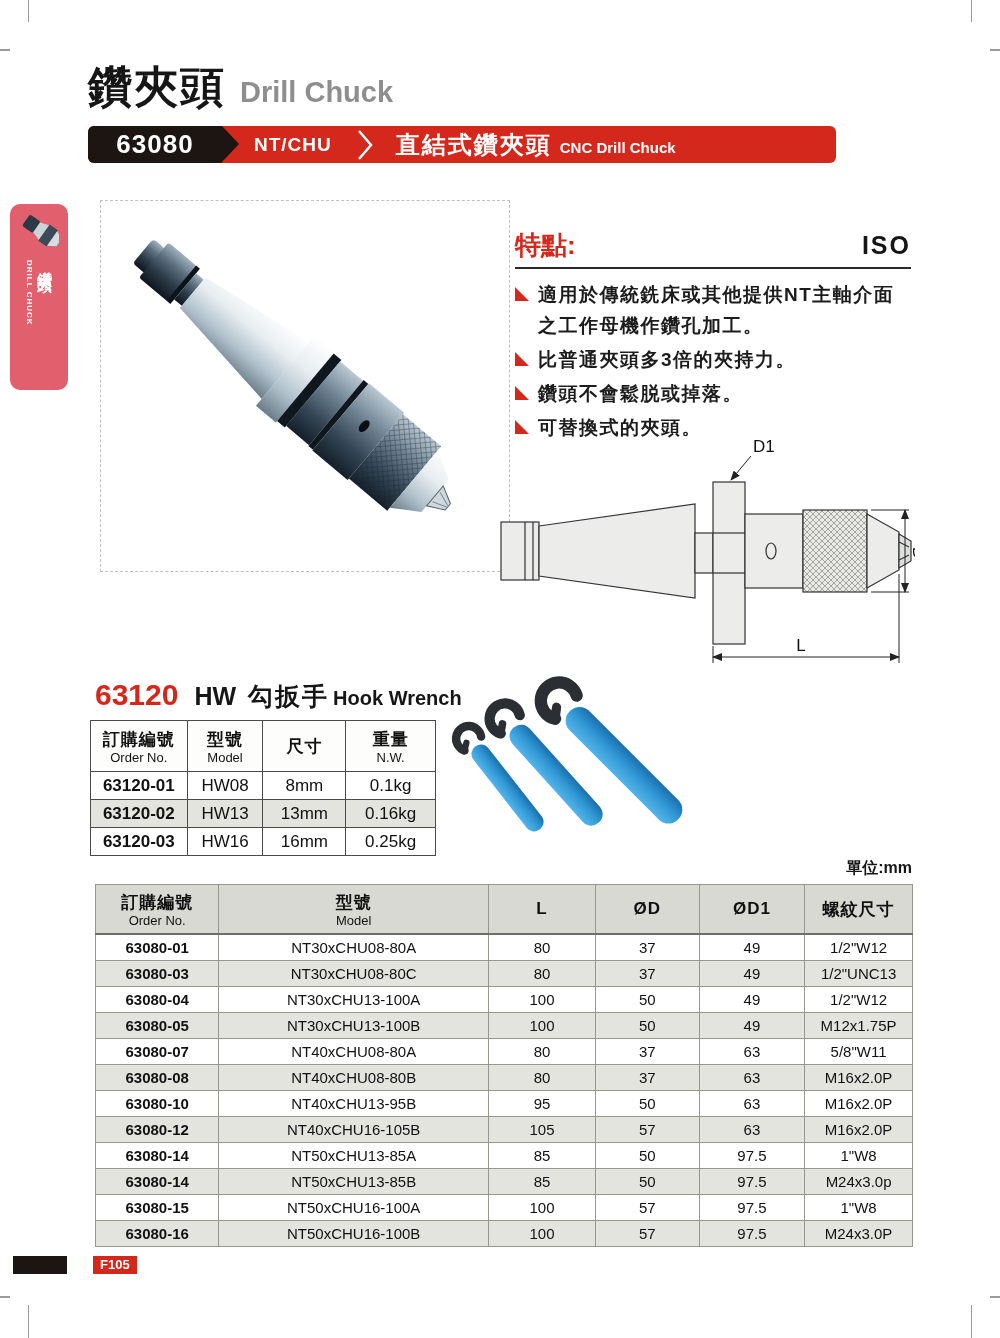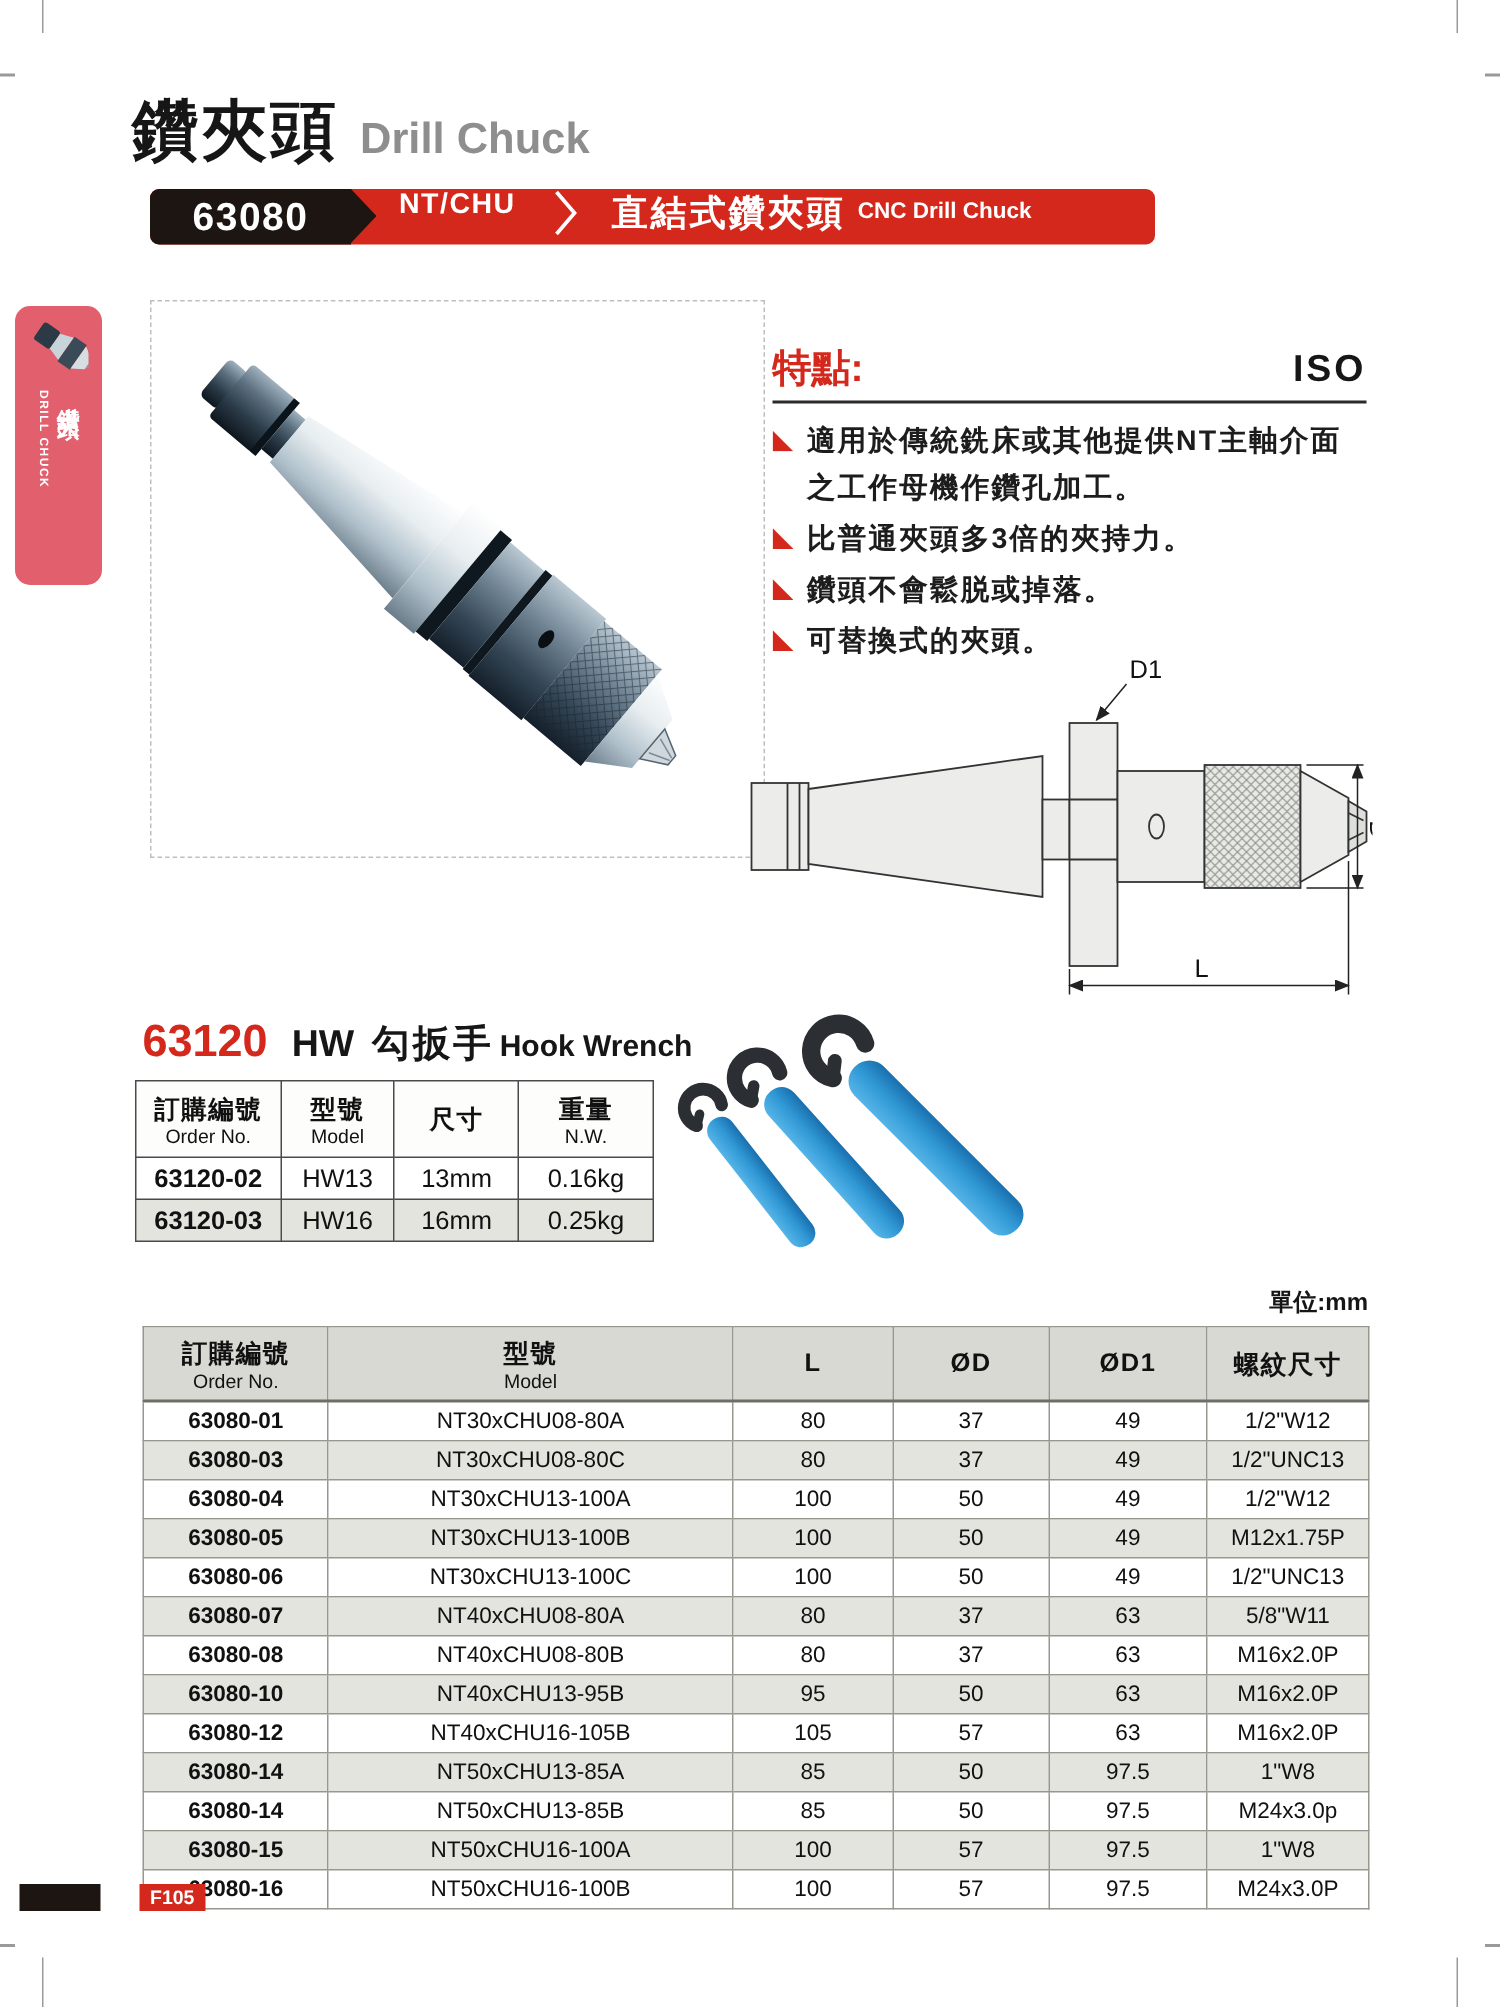--- a/index.html
+++ b/index.html
@@ -8,22 +8,22 @@
 
   
   .mark{position:absolute;background:#9a9a9a;}
 
   
   .title-row{position:absolute;left:88px;top:58px;display:flex;align-items:baseline;}
   .title-zh{font-size:44px;font-weight:bold;color:#161616;letter-spacing:2px;}
   .title-en{font-size:29px;font-weight:bold;color:#8e8e8e;margin-left:14px;}
 
   
-  .banner{position:absolute;left:100px;top:126px;width:670px;height:37px;
-          background:var(--accent_red);border-radius:6px;display:flex;}
+  .banner{position:absolute;left:88px;top:126px;width:748px;height:37px;
+          background:var(--accent_red);border-radius:6px;display:flex;align-items:center;}
   .banner-black{position:relative;width:134px;height:37px;background:var(--dark_banner);
           border-radius:6px 0 0 6px;display:flex;align-items:center;justify-content:center;flex:0 0 auto;}
   .banner-black::after{content:'';position:absolute;left:100%;top:0;width:0;height:0;
           border-left:17px solid var(--dark_banner);border-top:18.5px solid transparent;border-bottom:18.5px solid transparent;}
   .banner-code{color:#fff;font-size:26px;font-weight:bold;letter-spacing:1px;}
   .banner-series{color:#fff;font-size:19px;font-weight:bold;margin-left:32px;letter-spacing:1px;}
   .banner-chevron{margin-left:24px;flex:0 0 auto;}
   .banner-zh{color:#fff;font-size:24px;font-weight:bold;margin-left:22px;letter-spacing:2px;}
   .banner-en{color:#fff;font-size:15px;font-weight:bold;margin-left:8px;margin-top:6px;}
 
@@ -288,20 +288,26 @@
             <div class="h-zh">尺寸</div>
           </th>
         <th>
             <div class="h-zh">重量</div>
             <div class="h-en">N.W.</div>
           </th>
       </tr>
     </thead>
     <tbody>
         <tr>
+          <td>63120-01</td>
+          <td>HW08</td>
+          <td>8mm</td>
+          <td>0.1kg</td>
+        </tr>
+        <tr>
           <td>63120-02</td>
           <td>HW13</td>
           <td>13mm</td>
           <td>0.16kg</td>
         </tr>
         <tr>
           <td>63120-03</td>
           <td>HW16</td>
           <td>16mm</td>
           <td>0.25kg</td>
@@ -396,28 +402,20 @@
         </tr>
         <tr>
           <td>63080-05</td>
           <td>NT30xCHU13-100B</td>
           <td>100</td>
           <td>50</td>
           <td>49</td>
           <td>M12x1.75P</td>
         </tr>
         <tr>
-          <td>63080-06</td>
-          <td>NT30xCHU13-100C</td>
-          <td>100</td>
-          <td>50</td>
-          <td>49</td>
-          <td>1/2"UNC13</td>
-        </tr>
-        <tr>
           <td>63080-07</td>
           <td>NT40xCHU08-80A</td>
           <td>80</td>
           <td>37</td>
           <td>63</td>
           <td>5/8"W11</td>
         </tr>
         <tr>
           <td>63080-08</td>
           <td>NT40xCHU08-80B</td>

